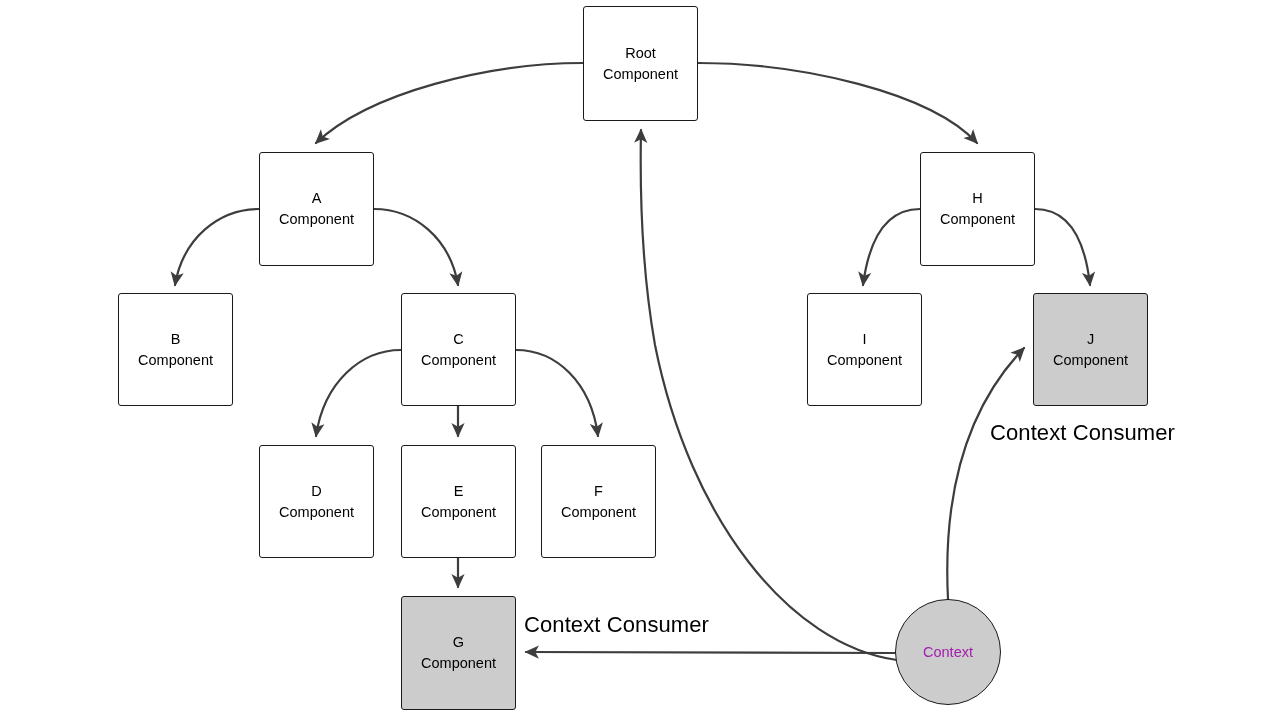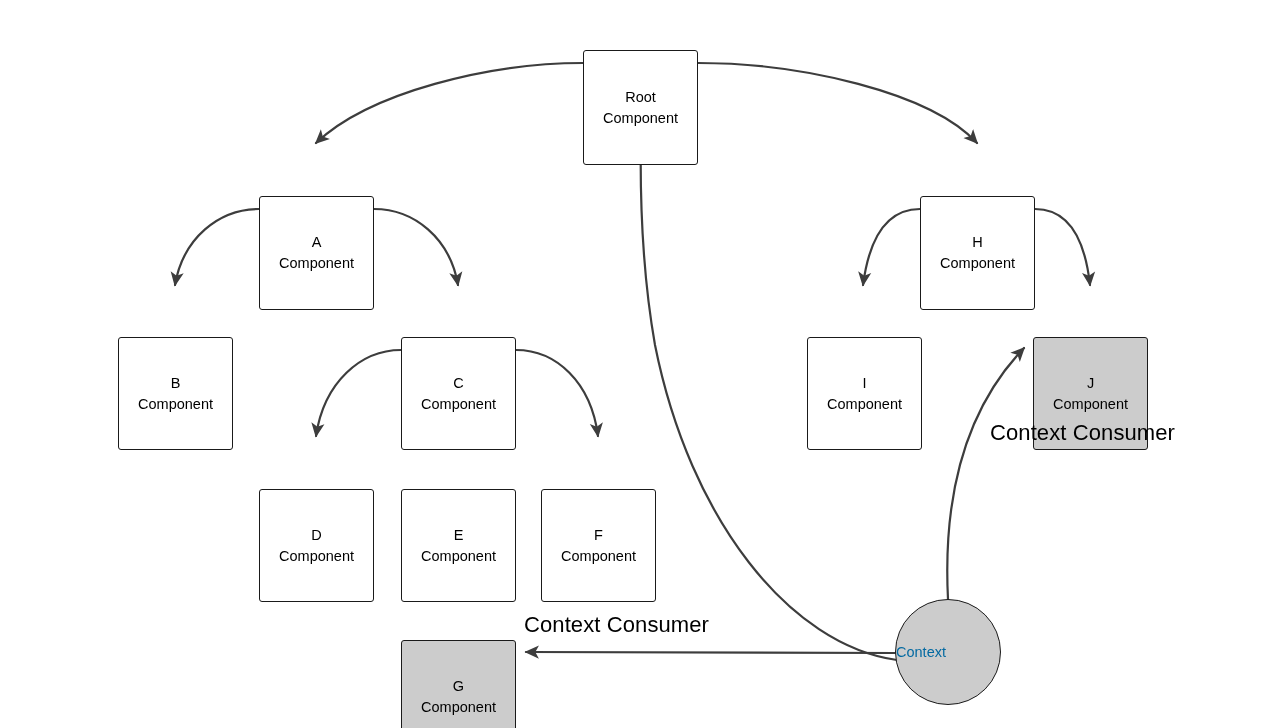--- a/index.html
+++ b/index.html
@@ -32,39 +32,39 @@
     background: #ffffff;
     display: flex;
     flex-direction: column;
     align-items: center;
     justify-content: center;
     font-size: 14.5px;
     line-height: 1.42;
     color: #000000;
     text-align: center;
     z-index: 3;
-    margin-top: 44px;
   }
   .node.shaded {
     background: #cccccc;
   }
   .node .ln {
     display: block;
     white-space: nowrap;
   }
   .circle-node {
     position: absolute;
     box-sizing: border-box;
     border: 1.6px solid #1a1a1a;
     border-radius: 50%;
     background: #cccccc;
     display: flex;
     align-items: center;
+    justify-content: center;
     font-size: 14.5px;
-    color: #0369a1;
+    color: #a21caf;
     z-index: 3;
   }
   .edge-label {
     position: absolute;
     font-size: 22px;
     color: #000000;
     white-space: nowrap;
     z-index: 4;
     letter-spacing: 0.1px;
   }

